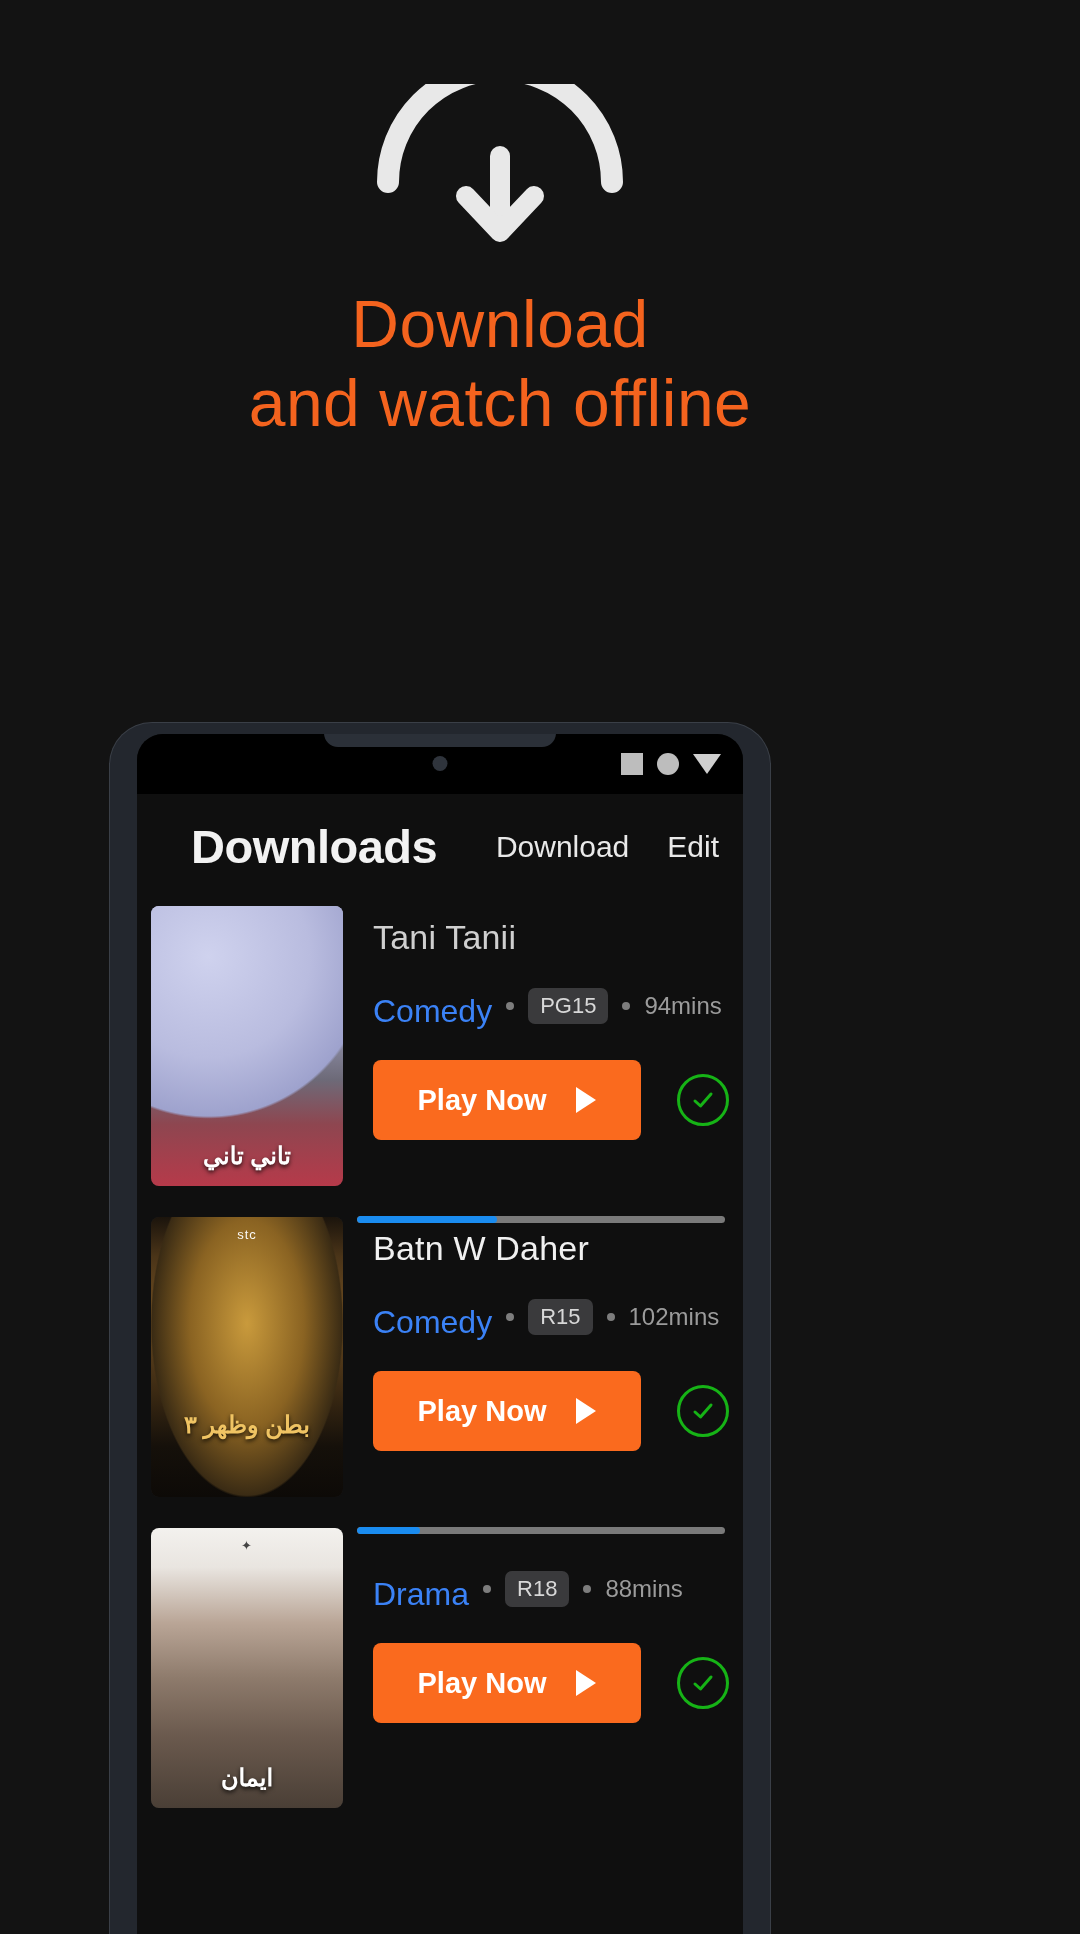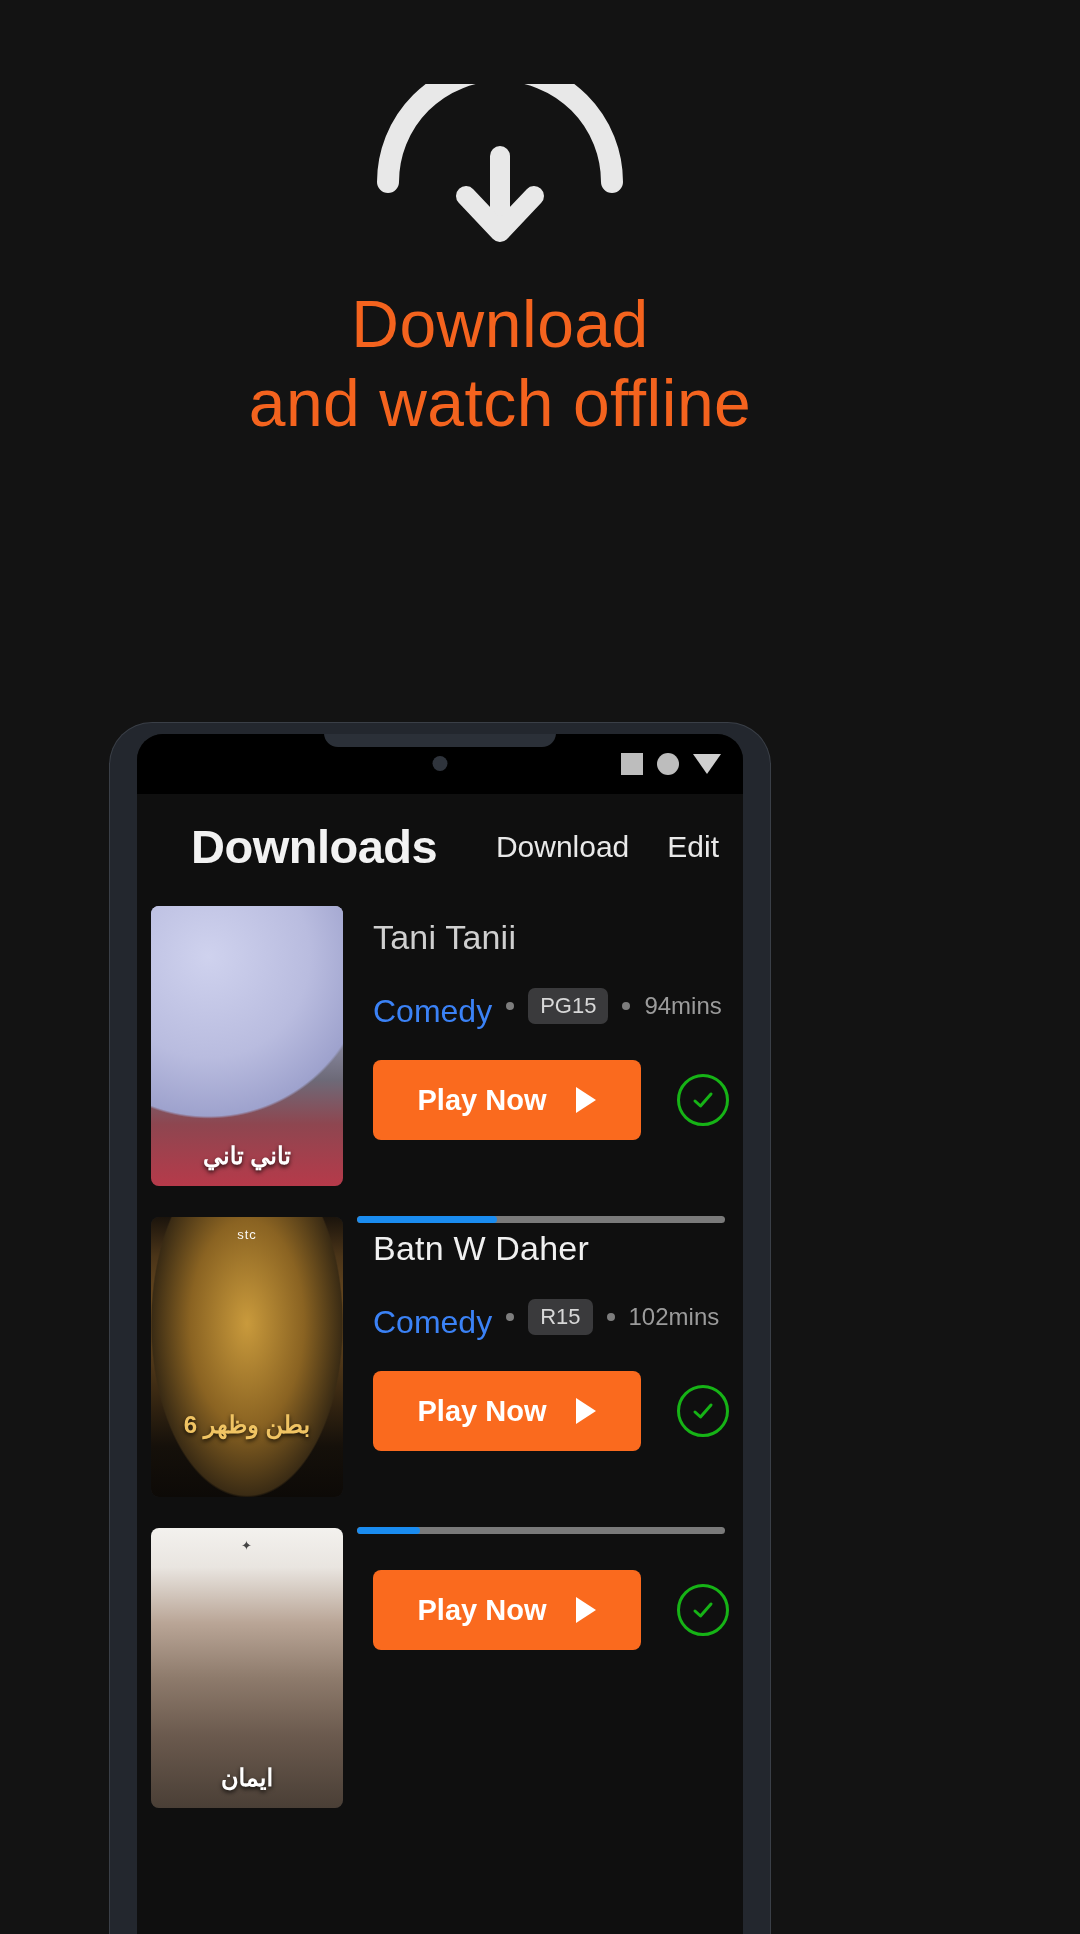--- a/index.html
+++ b/index.html
@@ -212,21 +212,21 @@
           </div>
         </div>
 
         <div class="row">
           <div class="row-flex">
             <div class="poster">
               <div class="poster-art" style="background:
                      radial-gradient(ellipse at 50% 38%, #c99a3c 0%, #8a6322 42%, #3a2b14 70%, transparent 71%),
                      linear-gradient(180deg,#1b140c 0%,#4a3418 14%,#6d4c20 34%,#3c2a13 62%,#15100a 82%,#0d0a07 100%);"></div>
               <div class="poster-topmark">stc</div>
-              <div class="poster-title" style="bottom:58px;color:#f0c463;">بطن وظهر 6</div>
+              <div class="poster-title" style="bottom:58px;color:#f0c463;">بطن وظهر ٣</div>
             </div>
             <div class="meta-col">
               <div class="item-title" style="color:#f0f0f0;">Batn W Daher</div>
               <div class="item-meta">
                 <span class="meta-genre">Comedy</span>
                 <span class="meta-dot"></span>
                 <span class="meta-badge">R15</span>
                 <span class="meta-dot"></span>
                 <span class="meta-dur">102mins</span>
               </div>
@@ -254,20 +254,27 @@
 
         <div class="row">
           <div class="row-flex">
             <div class="poster">
               <div class="poster-art" style="background:
                      linear-gradient(180deg,#f3f1ee 0%,#e9e5e0 14%,#b9a596 34%,#8d7a6b 54%,#6b5a4e 74%,#4a3f36 100%);"></div>
               <div class="poster-topmark" style="color:#3b3b3b;">✦</div>
               <div class="poster-title">ايمان</div>
             </div>
             <div class="meta-col">
+              <div class="item-meta">
+                <span class="meta-genre">Drama</span>
+                <span class="meta-dot"></span>
+                <span class="meta-badge">R18</span>
+                <span class="meta-dot"></span>
+                <span class="meta-dur">88mins</span>
+              </div>
               <div class="action-row">
                 <button class="play-btn">
                   <span>Play Now</span>
                   <span class="play-tri"></span>
                 </button>
                 <span class="check">
                   <svg width="28" height="28" viewBox="0 0 28 28">
                       <path d="M6 15 L11.5 20 L22 8" stroke="#16b316" stroke-width="3" fill="none" stroke-linecap="round" stroke-linejoin="round"></path>
                     </svg>
                 </span>

